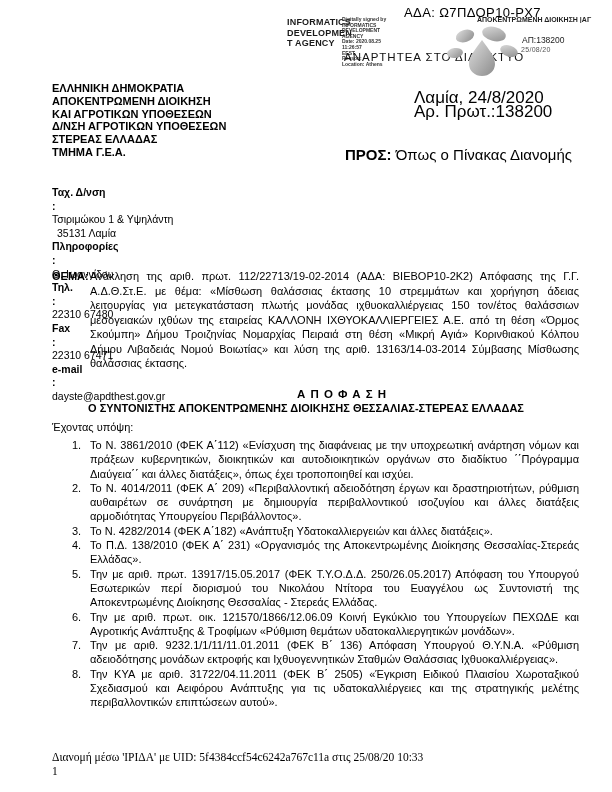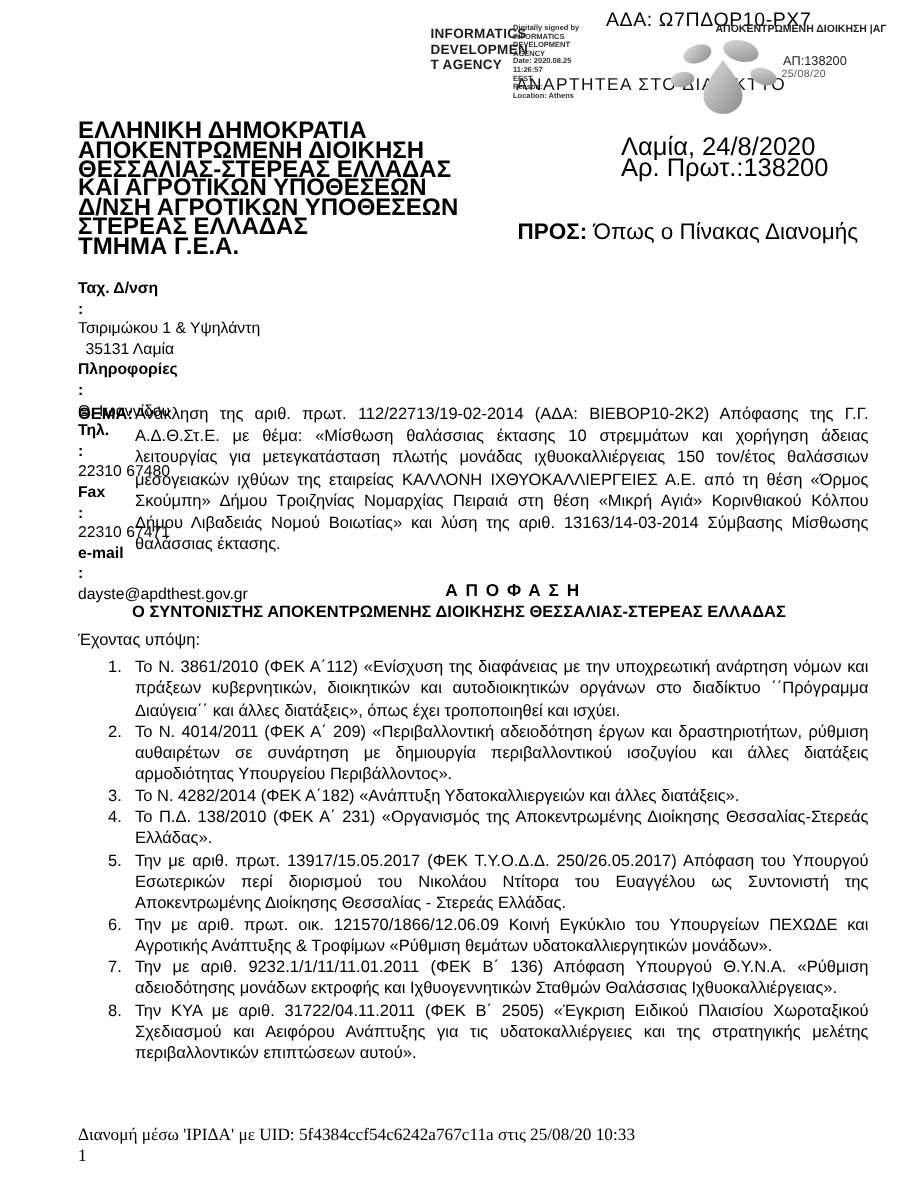--- a/index.html
+++ b/index.html
@@ -15,21 +15,21 @@
   
   .ada{position:absolute;left:404px;top:5px;font-size:13px;letter-spacing:.4px;white-space:nowrap;}
   .sig-agency{position:absolute;left:287px;top:17px;font-size:9px;font-weight:700;line-height:10.5px;letter-spacing:.2px;color:#1a1a1a;}
   .sig-details{position:absolute;left:342px;top:17px;font-size:5px;line-height:5.6px;font-weight:700;color:#333;width:55px;}
   .stamp-line{position:absolute;left:477px;top:16px;right:0;font-size:7px;font-weight:700;white-space:nowrap;overflow:hidden;color:#222;}
   .stamp-ap{position:absolute;left:522px;top:35px;font-size:8.5px;font-weight:400;color:#222;}
   .stamp-date{position:absolute;left:521px;top:46px;font-size:7px;color:#555;letter-spacing:.3px;}
   .anartitea{position:absolute;left:344px;top:51px;font-size:11.5px;letter-spacing:1px;white-space:nowrap;color:#111;}
   .diavgeia-logo{position:absolute;left:447px;top:26px;width:78px;height:52px;}
   
-  .letterhead{position:absolute;left:52px;top:82px;font-size:16px;font-weight:700;line-height:12.8px;white-space:nowrap;}
+  .letterhead{position:absolute;left:52px;top:82px;font-size:11px;font-weight:700;line-height:12.8px;white-space:nowrap;}
   .dateline{position:absolute;left:414px;top:91px;font-size:17px;line-height:13.5px;}
   .recipient{position:absolute;left:345px;top:146px;font-size:15px;white-space:nowrap;}
   .recipient .lbl{font-weight:700;}
   
   .contact{position:absolute;left:52px;top:186px;font-size:10.5px;line-height:13.6px;}
   .contact .row{display:flex;white-space:nowrap;flex-direction:column;}
   .contact .lbl{font-weight:700;width:63px;flex:none;}
   .contact .colon{font-weight:700;width:8px;flex:none;}
   .contact .val{}
   .contact .row.indent .val{padding-left:5px;}
@@ -87,21 +87,20 @@
     <ellipse cx="18" cy="10" rx="9.5" ry="6" fill="url(#g1)" transform="rotate(-18 18 10)"></ellipse>
     <ellipse cx="47" cy="8" rx="12" ry="7" fill="url(#g1)" transform="rotate(14 47 8)"></ellipse>
     <ellipse cx="8" cy="27" rx="8" ry="5" fill="url(#g1)" transform="rotate(-8 8 27)"></ellipse>
     <path d="M35 14 C42 24 48 30 48 38 a13 12 0 1 1 -26 0 c0 -8 6 -14 13 -24 z" fill="url(#g1)"></path>
     <ellipse cx="62" cy="25" rx="9" ry="5.5" fill="url(#g1)" transform="rotate(18 62 25)"></ellipse>
   </svg>
 
   <div class="letterhead">
     <div>ΕΛΛΗΝΙΚΗ ΔΗΜΟΚΡΑΤΙΑ</div>
     <div>ΑΠΟΚΕΝΤΡΩΜΕΝΗ ΔΙΟΙΚΗΣΗ</div>
-    <div>ΘΕΣΣΑΛΙΑΣ-ΣΤΕΡΕΑΣ ΕΛΛΑΔΑΣ</div>
     <div>ΚΑΙ ΑΓΡΟΤΙΚΩΝ ΥΠΟΘΕΣΕΩΝ</div>
     <div>Δ/ΝΣΗ ΑΓΡΟΤΙΚΩΝ ΥΠΟΘΕΣΕΩΝ</div>
     <div>ΣΤΕΡΕΑΣ ΕΛΛΑΔΑΣ</div>
     <div>ΤΜΗΜΑ Γ.Ε.Α.</div>
   </div>
 
   <div class="dateline">
     <div>Λαμία, 24/8/2020</div>
     <div>Αρ. Πρωτ.:138200</div>
   </div>

